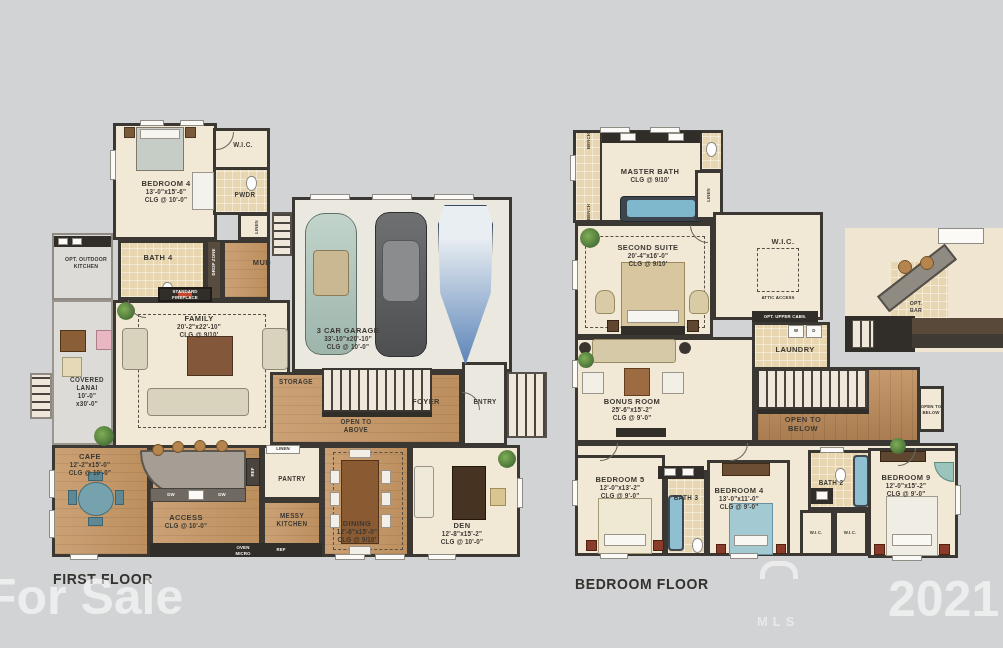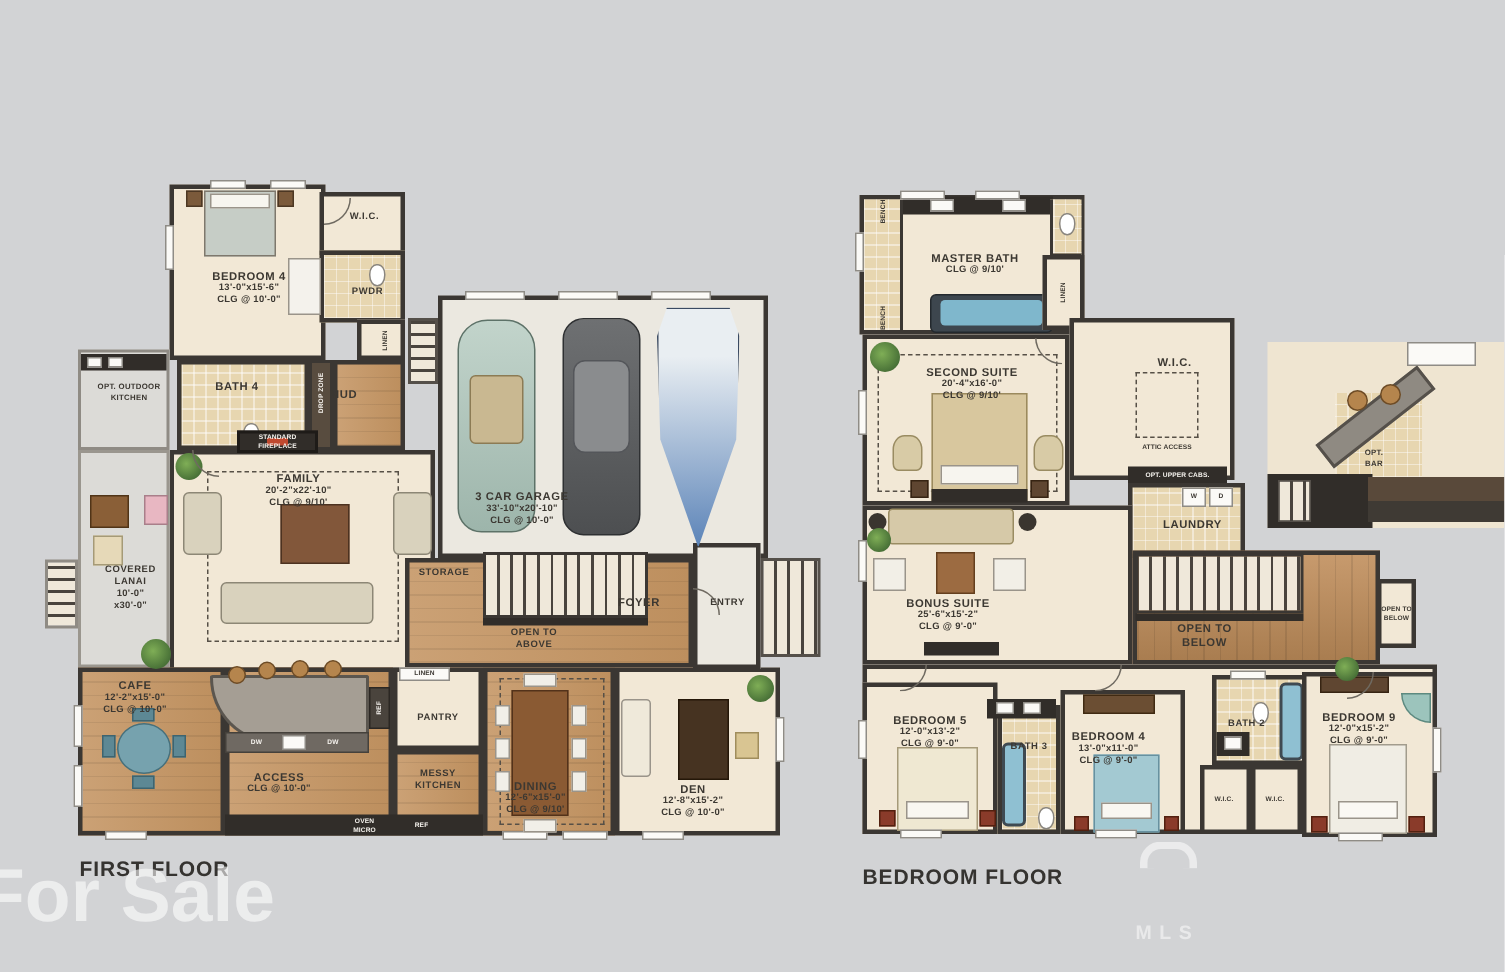--- a/index.html
+++ b/index.html
@@ -164,21 +164,21 @@
 
     <div class="lbl" style="left:166px;top:192px">
       <span class="nm">BEDROOM 4</span>
       <span class="dims">13'-0"x15'-6"</span>
       <span class="dims">CLG @ 10'-0"</span>
     </div>
     <div class="lbl sm" style="left:243px;top:145px"><span>W.I.C.</span></div>
     <div class="lbl sm" style="left:245px;top:195px"><span>PWDR</span></div>
     <div class="lbl vert xxs" style="left:257px;top:227px"><span>LINEN</span></div>
     <div class="lbl" style="left:158px;top:258px"><span>BATH 4</span></div>
-    <div class="lbl" style="left:229px;top:263px"><span>MUD</span></div>
+    <div class="lbl" style="left:262px;top:263px"><span>MUD</span></div>
     <div class="lbl vert xxs white" style="left:214px;top:262px"><span>DROP ZONE</span></div>
     <div class="lbl xs wrap" style="left:86px;top:262px;width:52px"><span>OPT. OUTDOOR KITCHEN</span></div>
     <div class="lbl xxs wrap white" style="left:185px;top:294px;width:46px;z-index:31"><span>STANDARD FIREPLACE</span></div>
     <div class="lbl" style="left:199px;top:327px">
       <span class="nm">FAMILY</span>
       <span class="dims">20'-2"x22'-10"</span>
       <span class="dims">CLG @ 9/10'</span>
     </div>
     <div class="lbl" style="left:348px;top:339px">
       <span class="nm">3 CAR GARAGE</span>
@@ -328,21 +328,21 @@
       <span class="dims">20'-4"x16'-0"</span>
       <span class="dims">CLG @ 9/10'</span>
     </div>
     <div class="lbl" style="left:783px;top:242px"><span>W.I.C.</span></div>
     <div class="lbl xxs" style="left:778px;top:298px"><span>ATTIC ACCESS</span></div>
     <div class="lbl xxs white" style="left:785px;top:317px;z-index:31"><span>OPT. UPPER CABS.</span></div>
     <div class="lbl xxs" style="left:796px;top:331px;z-index:31"><span>W</span></div>
     <div class="lbl xxs" style="left:814px;top:331px;z-index:31"><span>D</span></div>
     <div class="lbl" style="left:795px;top:350px"><span>LAUNDRY</span></div>
     <div class="lbl" style="left:632px;top:410px">
-      <span class="nm">BONUS SUITE</span>
+      <span class="nm">BONUS ROOM</span>
       <span class="dims">25'-6"x15'-2"</span>
       <span class="dims">CLG @ 9'-0"</span>
     </div>
     <div class="lbl wrap" style="left:803px;top:424px;width:56px"><span>OPEN TO BELOW</span></div>
     <div class="lbl wrap xxs" style="left:931px;top:409px;width:22px"><span>OPEN TO BELOW</span></div>
     <div class="lbl" style="left:620px;top:488px">
       <span class="nm">BEDROOM 5</span>
       <span class="dims">12'-0"x13'-2"</span>
       <span class="dims">CLG @ 9'-0"</span>
     </div>
@@ -375,13 +375,14 @@
     <div class="fix" style="left:912px;top:334px;width:91px;height:14px;background:#3f3a34"></div>
     <div class="lbl wrap xs" style="left:916px;top:306px;width:24px"><span>OPT. BAR</span></div>
   </div>
 
   <div class="floor-name" style="left:53px;top:571px">FIRST FLOOR</div>
   <div class="floor-name" style="left:575px;top:576px">BEDROOM FLOOR</div>
 
   <div class="wm wm-big" style="left:-14px;top:568px">For Sale</div>
   <div class="roof" style="left:760px;top:561px"></div>
   <div class="wm wm-sub" style="left:757px;top:614px">MLS</div>
+  <div class="wm wm-big" style="left:888px;top:570px">2021</div>
 </div>
 
 </body></html>

